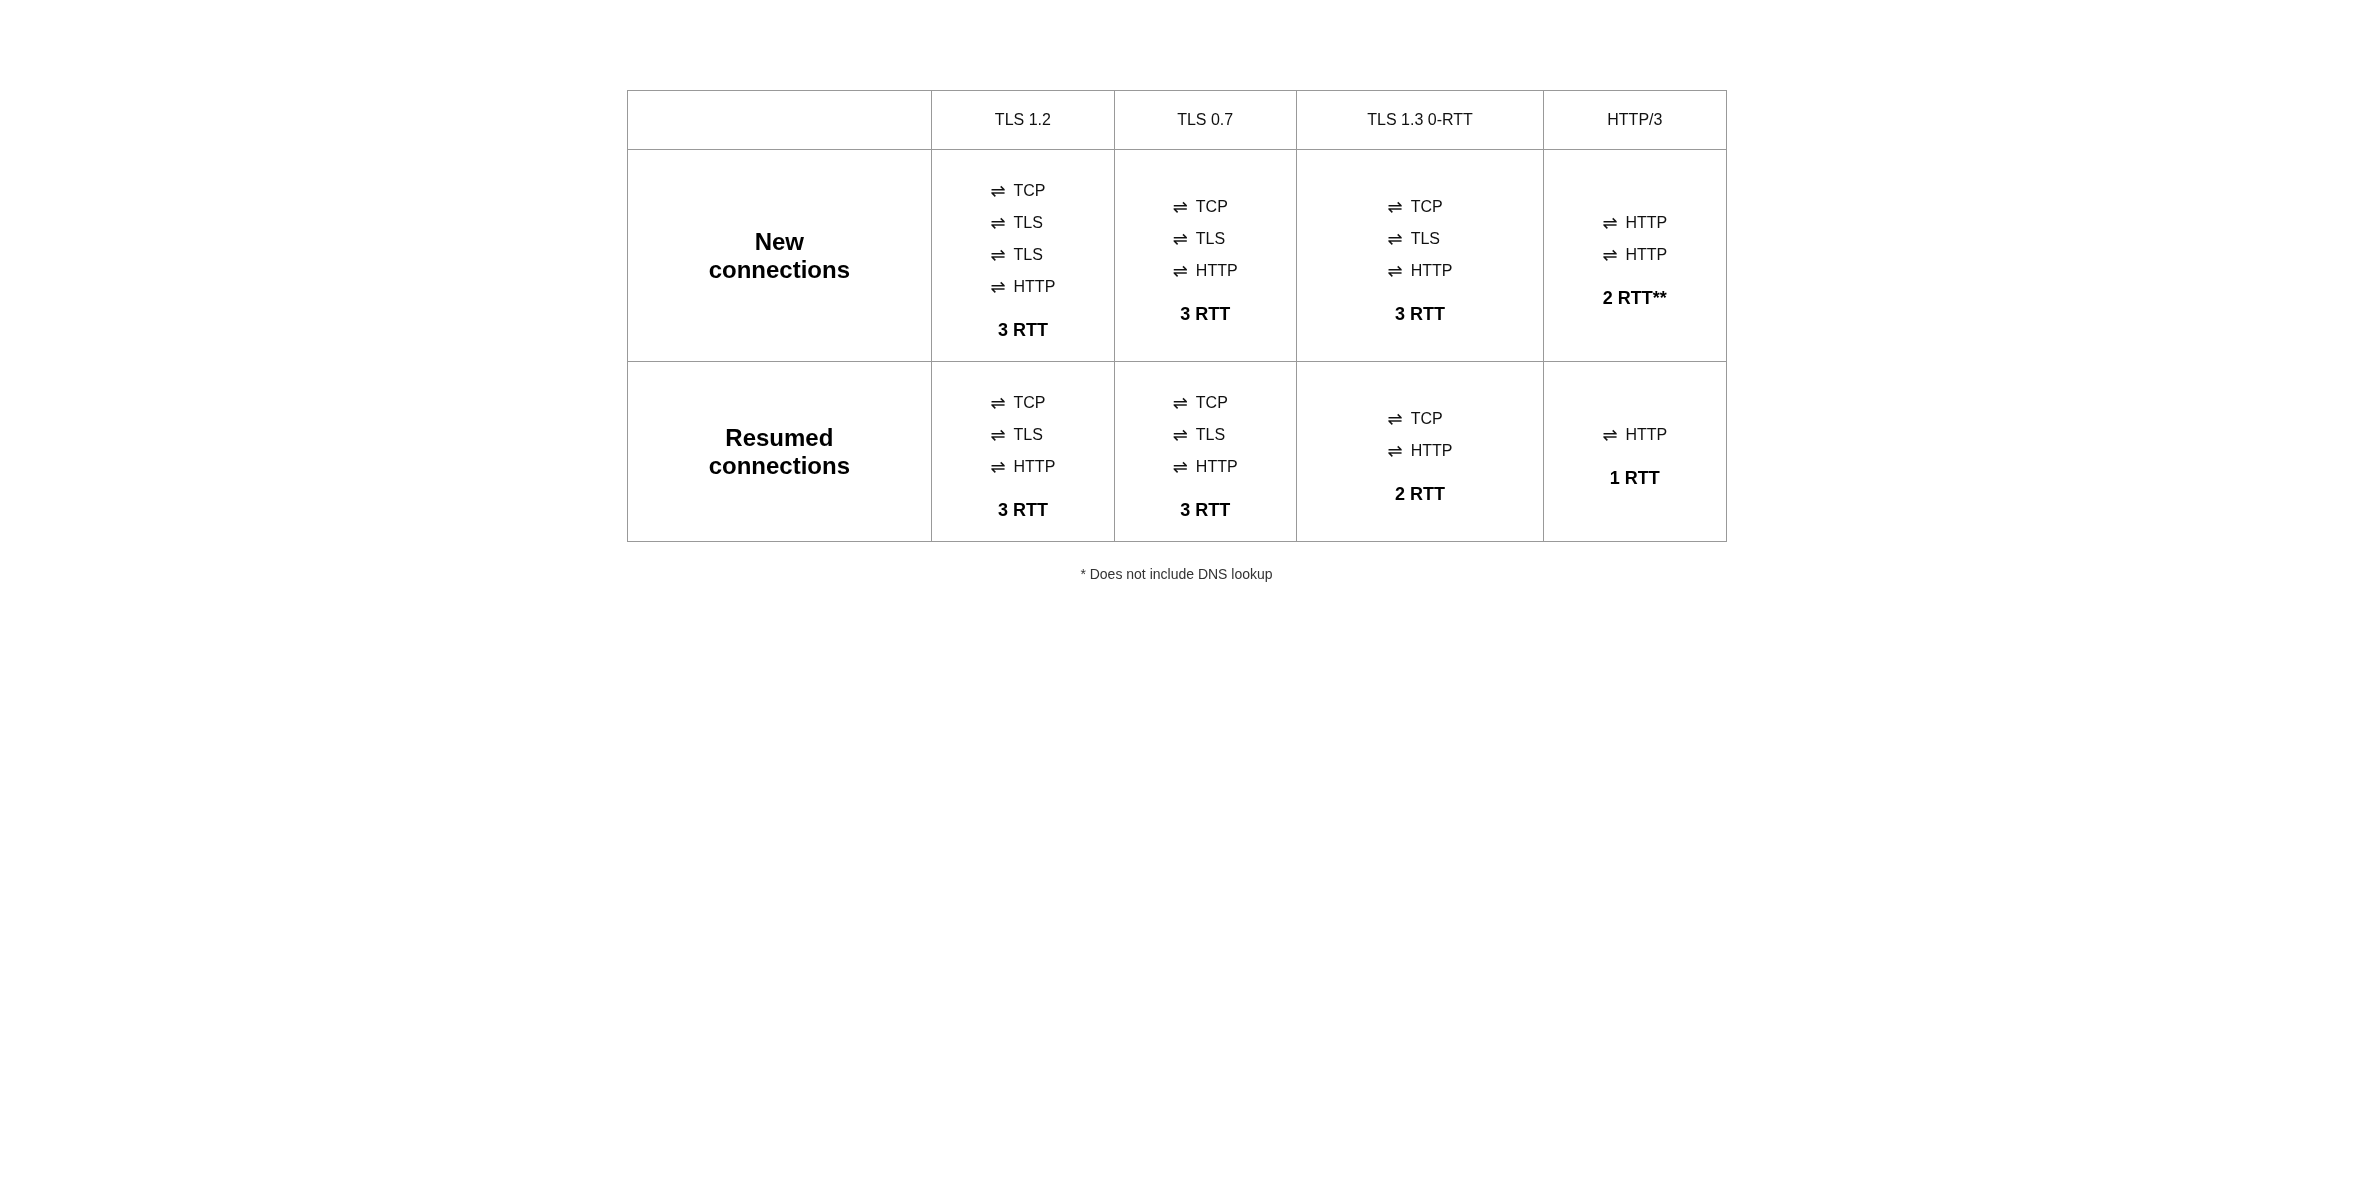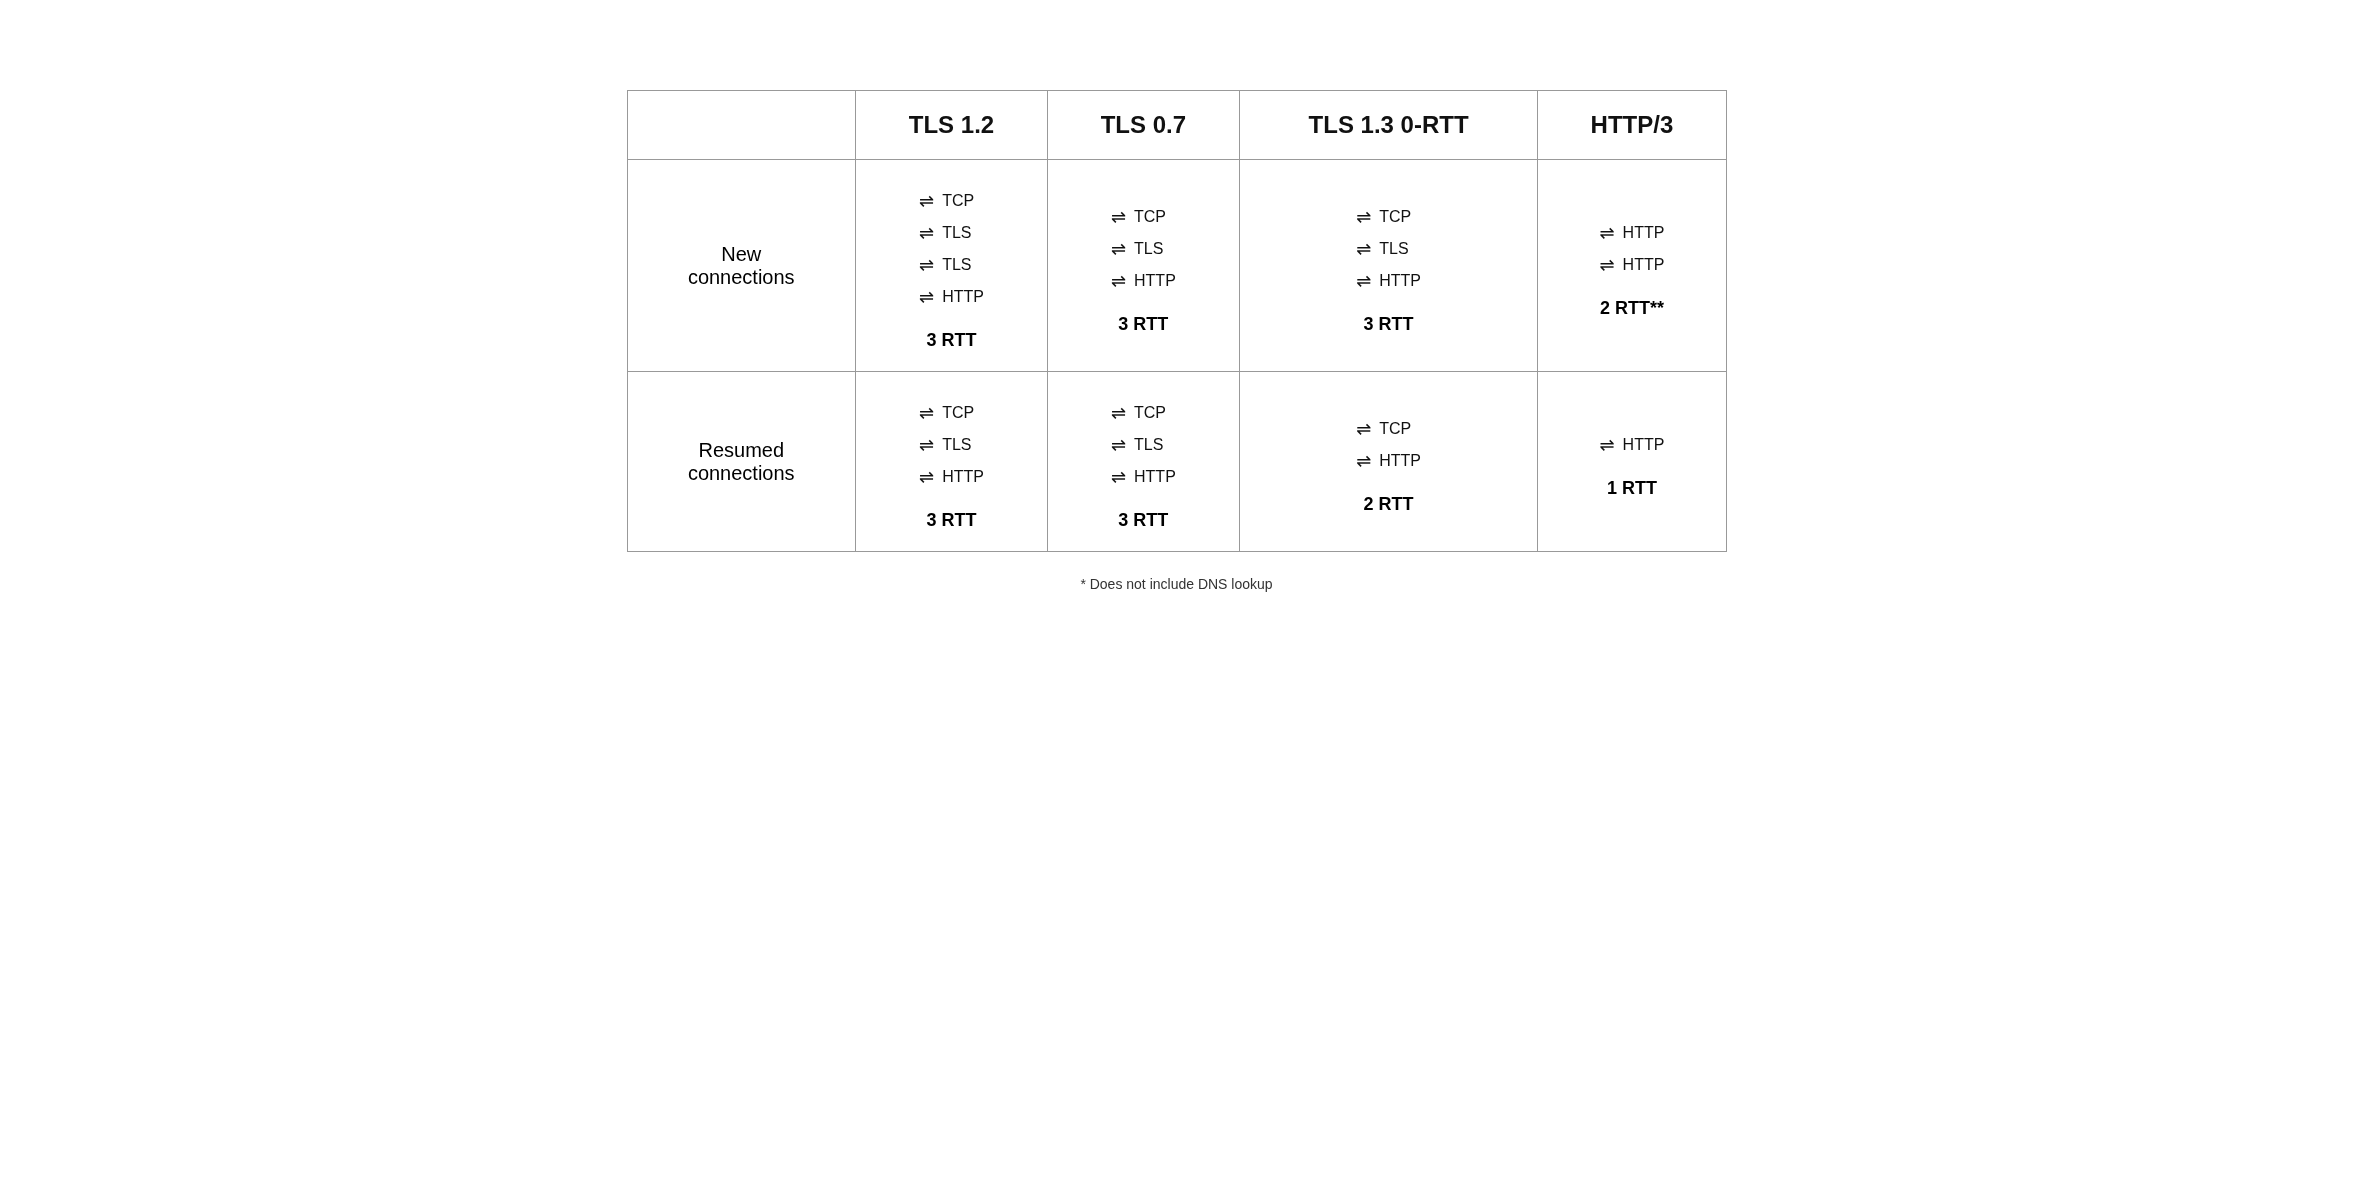--- a/index.html
+++ b/index.html
@@ -39,28 +39,28 @@
 
     .comparison-table th,
     .comparison-table td {
       border: 1.5px solid #999;
       padding: 20px 24px;
       text-align: center;
       vertical-align: middle;
     }
 
     .comparison-table th {
+      font-size: 16px;
+      font-weight: 400;
+      color: #111;
+    }
+
+    .row-header {
       font-size: 24px;
       font-weight: 700;
-      color: #111;
-    }
-
-    .row-header {
-      font-size: 20px;
-      font-weight: 400;
       text-align: center;
       min-width: 160px;
     }
 
     .protocol-steps {
       display: flex;
       flex-direction: column;
       align-items: flex-start;
       gap: 10px;
       padding: 10px 0;

